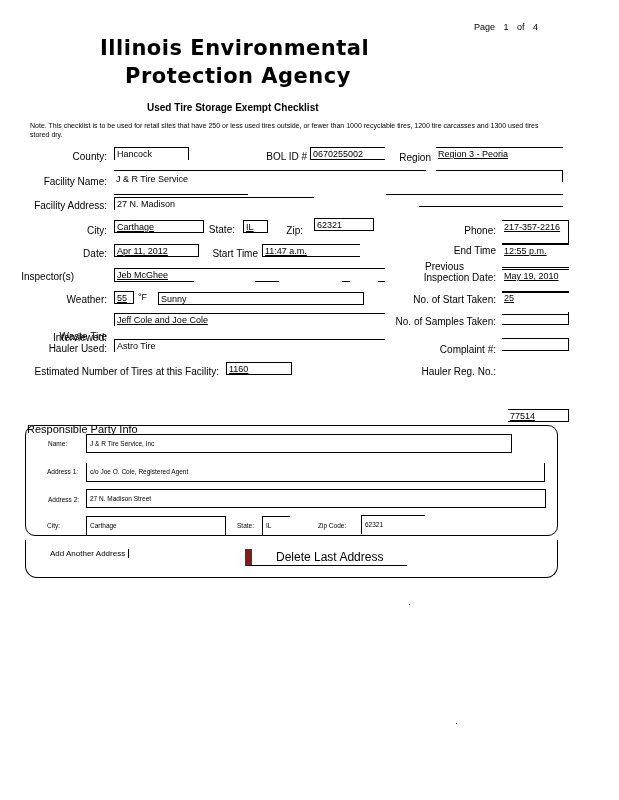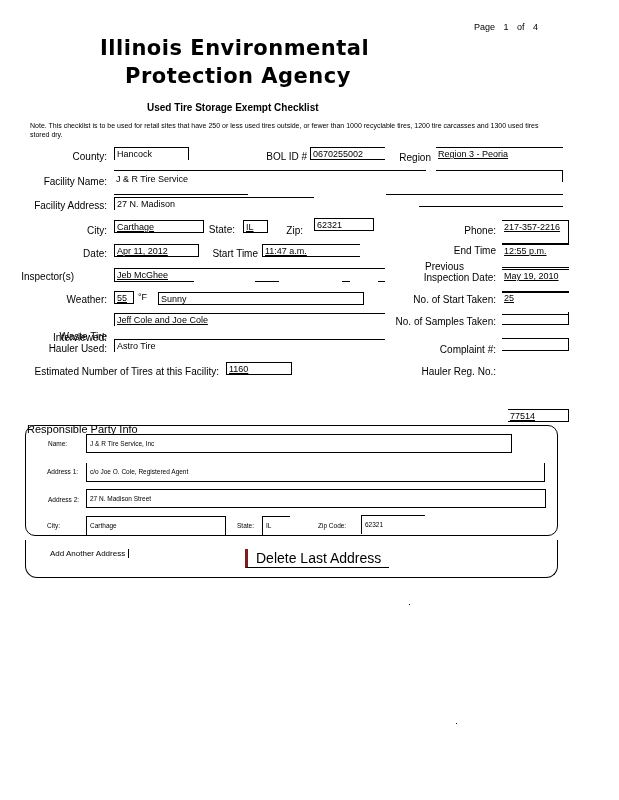--- a/index.html
+++ b/index.html
@@ -118,16 +118,16 @@
 
 <div class="rp-lbl" style="left:47px;top:522px;">City:</div>
 <div class="rp-box" style="left:86px;top:516px;width:140px;border-bottom:none;">Carthage</div>
 <div class="rp-lbl" style="left:237px;top:522px;">State:</div>
 <div class="rp-box" style="left:262px;top:516px;width:28px;border-right:none;border-bottom:none;">IL</div>
 <div class="rp-lbl" style="left:318px;top:522px;">Zip Code:</div>
 <div class="rp-box" style="left:361px;top:515px;width:64px;border-right:none;border-bottom:none;">62321</div>
 
 <div class="abs" style="left:25px;top:540px;width:533px;height:38px;border:1px solid #000;border-top:none;border-radius:0 0 12px 12px;box-sizing:border-box;"></div>
 <div class="abs" style="left:50px;top:549px;font-size:8px;border-right:1px solid #000;padding-right:3px;">Add Another Address</div>
-<div class="abs" style="left:245px;top:549px;font-size:14px;padding:1px 8px;border-bottom:1px solid #000;border-left:3px solid #7f1d1d;">Delete Last Address</div>
+<div class="abs" style="left:245px;top:549px;font-size:12px;padding:1px 24px;border-bottom:1px solid #000;border-left:7px solid #7f1d1d;">Delete Last Address</div>
 
 <div class="abs" style="left:409px;top:604px;width:1px;height:1px;background:#000;"></div>
 <div class="abs" style="left:456px;top:723px;width:1px;height:1px;background:#000;"></div>
 
 </body></html>

